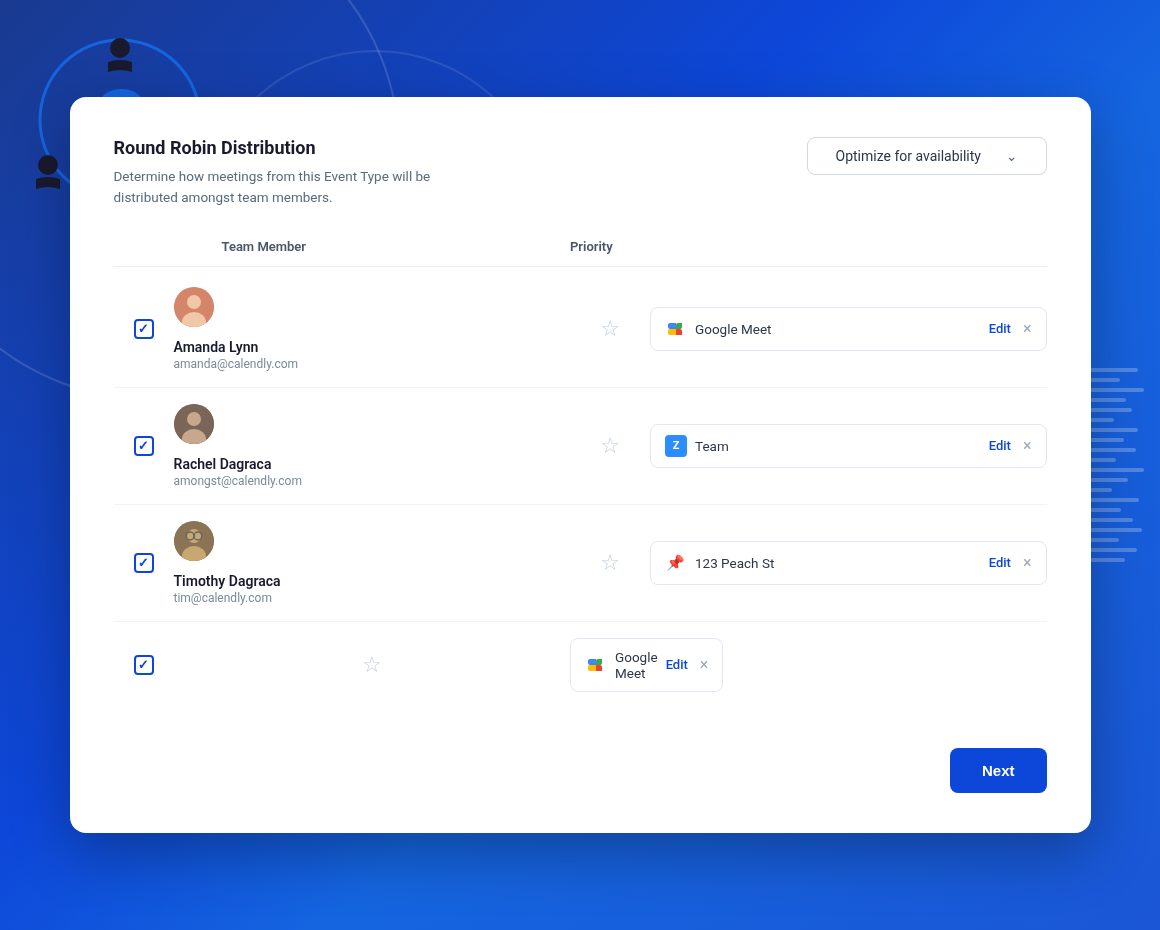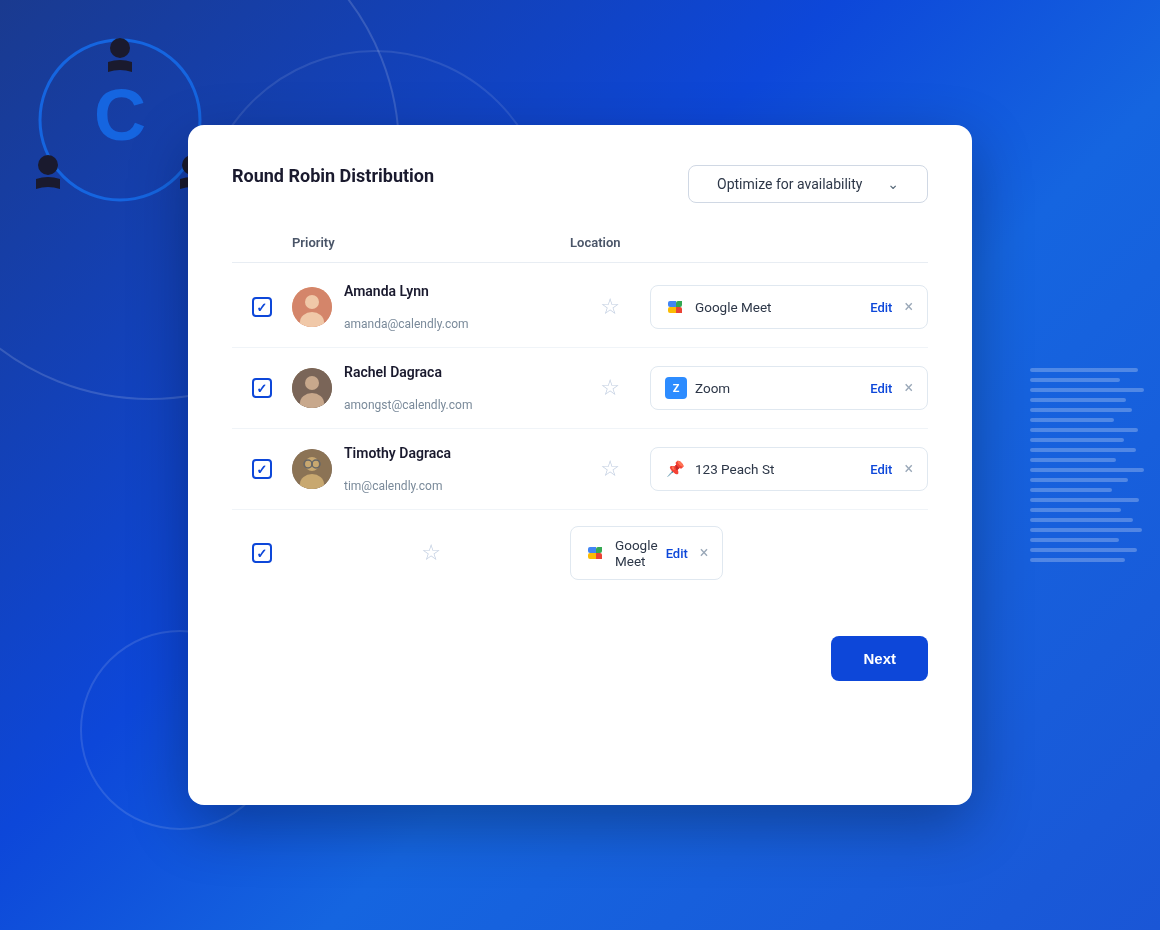--- a/index.html
+++ b/index.html
@@ -53,21 +53,21 @@
     .h-line {
       height: 4px;
       border-radius: 2px;
       background: rgba(255,255,255,0.25);
     }
 
     
     .modal {
       background: #ffffff;
       border-radius: 16px;
-      width: 784px;
+      width: 1021px;
       min-height: 680px;
       box-shadow: 0 20px 60px rgba(0,0,0,0.3);
       padding: 40px 44px 40px 44px;
       position: relative;
       z-index: 10;
     }
 
     
     .header-row {
       display: flex;
@@ -162,22 +162,22 @@
     }
     .checkmark {
       color: #0d47d9;
       font-size: 13px;
       font-weight: bold;
     }
 
     
     .member-cell {
       display: flex;
-      align-items: center;
       gap: 12px;
+      flex-direction: column;
     }
     .avatar {
       width: 40px;
       height: 40px;
       border-radius: 50%;
       background: #c0cde0;
       overflow: hidden;
       flex-shrink: 0;
       display: flex;
       align-items: center;
@@ -191,21 +191,21 @@
     .avatar-anna { background: linear-gradient(135deg, #c9a5b5, #b08098); }
 
     .member-name {
       font-size: 14px;
       font-weight: 600;
       color: #1a1a2e;
     }
     .member-email {
       font-size: 12px;
       color: #7a8a9a;
-      margin-top: 18px;
+      margin-top: 2px;
     }
 
     
     .priority-cell {
       display: flex;
       align-items: center;
       justify-content: center;
     }
     .star-icon {
       font-size: 22px;
@@ -367,33 +367,34 @@
     <circle cx="172" cy="145" r="10" fill="#1a1a2e"></circle>
     <path d="M160 159 Q172 155 184 159 L184 169 Q172 165 160 169 Z" fill="#1a1a2e"></path>
   </svg>
 </div>
 
 <div class="modal">
 
   <div class="header-row">
     <div class="header-text">
       <h2>Round Robin Distribution</h2>
+      <p>Determine how meetings from this Event Type will be distributed amongst team members.</p>
     </div>
     <div class="dropdown">
       <span class="dropdown-label">Optimize for availability</span>
       <span class="chevron-icon">⌄</span>
     </div>
   </div>
 
   <div class="team-table">
 
     <div class="table-header">
       <div></div>
+      <div class="col-label col-team">Team Member</div>
       <div class="col-label col-priority">Priority</div>
-      <div class="col-label col-location">Location</div>
     </div>
 
     <div class="team-row">
       <div class="checkbox-cell">
         <div class="checkbox checkbox-checked">
           <span class="checkmark">✓</span>
         </div>
       </div>
       <div class="member-cell">
         <div class="avatar avatar-amanda">
@@ -448,21 +449,21 @@
           <div class="member-name">Rachel Dagraca</div>
           <div class="member-email">amongst@calendly.com</div>
         </div>
       </div>
       <div class="priority-cell">
         <span class="star-icon">☆</span>
       </div>
       <div class="location-cell">
         <div class="location-badge">
           <span class="zoom-icon location-icon">Z</span>
-          <span class="location-name">Zoom</span>
+          <span class="location-name">Team</span>
           <span class="edit-link">Edit</span>
           <span class="close-icon">×</span>
         </div>
       </div>
     </div>
 
     <div class="team-row">
       <div class="checkbox-cell">
         <div class="checkbox checkbox-checked">
           <span class="checkmark">✓</span>

